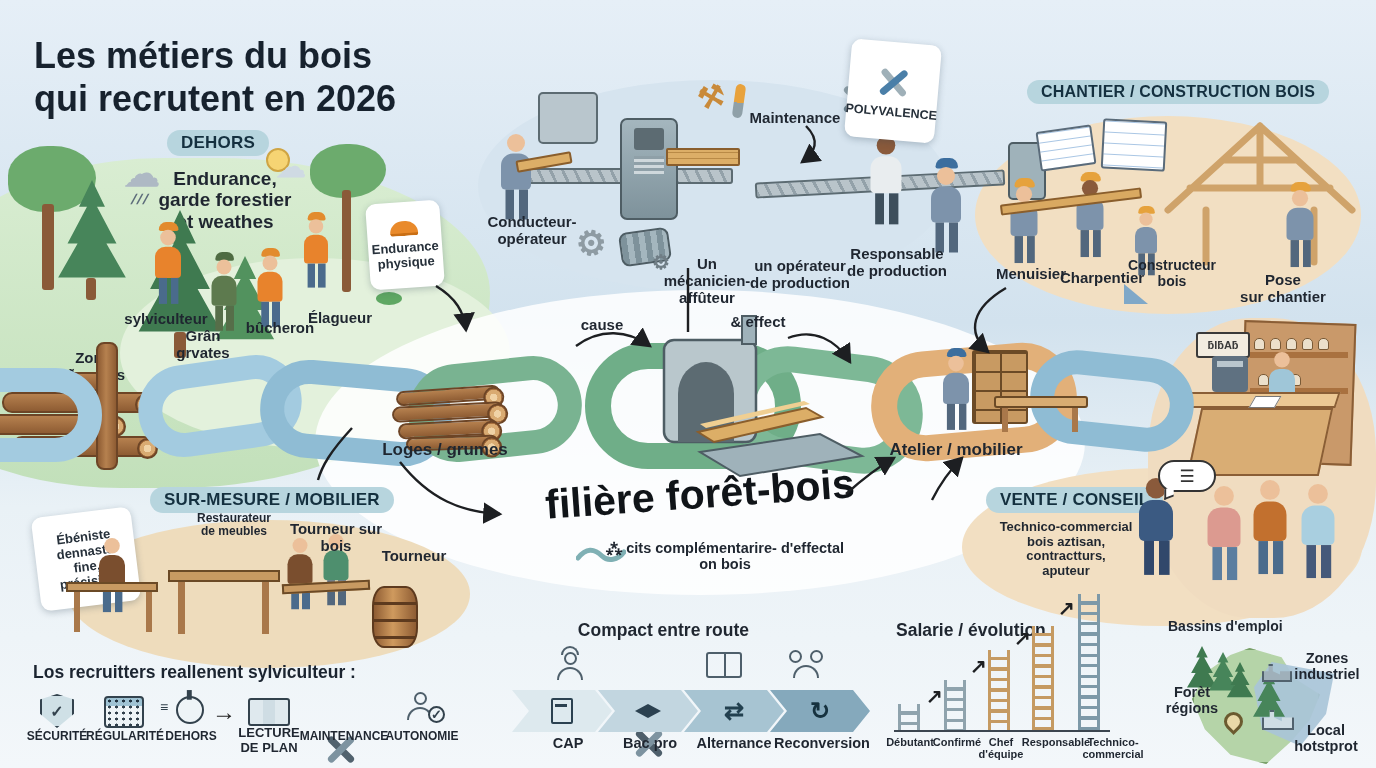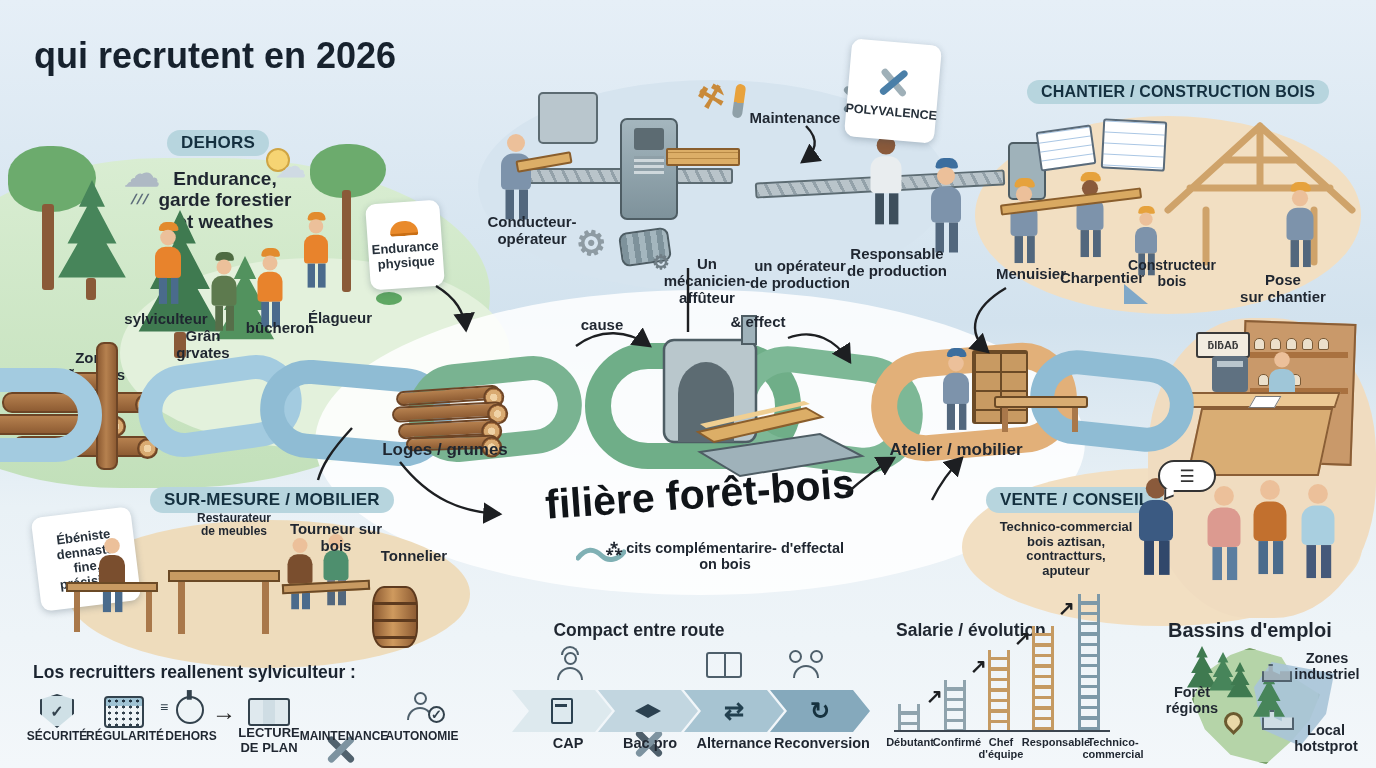--- a/index.html
+++ b/index.html
@@ -53,20 +53,21 @@
   <div class="blob" style="left:-90px;top:158px;width:580px;height:330px;border-radius:48% 52% 60% 40%/55% 45% 65% 35%;background:linear-gradient(180deg,#d9edd2,#c2e0ba)"></div>
   <div class="blob" style="left:120px;top:258px;width:390px;height:190px;background:#e3f1dc"></div>
   <div class="blob" style="left:478px;top:80px;width:470px;height:212px;background:#d6e4ef"></div>
   <div class="blob" style="left:975px;top:116px;width:386px;height:198px;background:#f2dfc2"></div>
   <div class="blob" style="left:315px;top:290px;width:770px;height:305px;background:rgba(255,255,255,.85)"></div>
   <div class="blob" style="left:68px;top:520px;width:402px;height:148px;background:#eedcbc"></div>
   <div class="blob" style="left:962px;top:468px;width:400px;height:158px;background:#f2dfc2"></div>
   <div class="blob" style="left:1148px;top:318px;width:228px;height:300px;border-radius:45%;background:#f0dcc0"></div>
 
   <div class="abs" style="left:34px;top:34px;font-size:36px;font-weight:800;color:#17222e;line-height:1.2">
+    <div>Les métiers du bois</div>
     <div>qui recrutent en 2026</div>
   </div>
 
   <div class="badge" style="left:167px;top:130px">DEHORS</div>
   <div class="lbl" style="left:150px;top:168px;width:150px;font-size:19px">Endurance,
 garde forestier
 et weathes</div>
   <span class="glyph" style="left:124px;top:156px;font-size:36px;color:#aeb9c4">☁</span>
   <span class="glyph" style="left:132px;top:192px;font-size:14px;color:#5c6b7a;letter-spacing:2px;transform:skewX(-20deg)">///</span>
   <div class="abs" style="left:266px;top:148px;width:24px;height:24px;border-radius:50%;background:#f6d473;border:2px solid #cfa544"></div>
@@ -306,21 +307,21 @@
   <div class="pp" style="left:326px;top:534px;transform:scale(1.25);--shirt:#4e8f6e;--pant:#52677d">
       <i class="head"></i>
       <i class="body"></i>
       <i class="legs"></i>
     </div>
   <div class="abs" style="left:282px;top:582px;width:88px;height:10px;background:#c89a62;border:2px solid #6b4a26;transform:rotate(-3deg)"></div>
   <div class="abs" style="left:372px;top:586px;width:46px;height:62px;border:2px solid #5d3a1e;border-radius:12px/20px;background:repeating-linear-gradient(180deg,transparent 0 14px,#5d3a1e 14px 17px),linear-gradient(90deg,#8e5c33,#cf9a5e 45%,#8e5c33)"></div>
   <div class="lbl" style="left:176px;top:512px;width:116px;font-size:12px">Restaurateur
 de meubles</div>
   <div class="lbl" style="left:278px;top:521px;width:116px;font-size:15px">Tourneur sur bois</div>
-  <div class="lbl" style="left:376px;top:548px;width:76px;font-size:15px">Tonnelier</div>
+  <div class="lbl" style="left:376px;top:548px;width:76px;font-size:15px">Tourneur</div>
 
   <div class="badge" style="left:986px;top:487px">VENTE / CONSEIL</div>
   <div class="lbl" style="left:996px;top:520px;width:140px;font-size:13px">Technico-commercial
 bois aztisan,
 contractturs,
 aputeur</div>
   <div class="abs" style="left:1158px;top:460px;width:58px;height:32px;background:#fff;border:2.5px solid #333;border-radius:16px;display:flex;align-items:center;justify-content:center;font-size:17px;color:#333;z-index:3">
     <span>☰</span>
   </div>
   <div class="abs" style="left:1164px;top:488px;width:10px;height:10px;background:#fff;border-left:2.5px solid #333;border-bottom:2.5px solid #333;transform:rotate(-20deg) skewX(-20deg);z-index:3"></div>
@@ -396,21 +397,21 @@
   <span class="glyph" style="left:428px;top:706px;font-size:13px;color:#33424d;border:2px solid #33424d;border-radius:50%;width:17px;height:17px;background:#eef4f7">✓</span>
 
   <div class="lbl" style="left:20px;top:730px;width:74px;font-size:12px">SÉCURITÉ</div>
   <div class="lbl" style="left:84px;top:730px;width:82px;font-size:12px">RÉGULARITÉ</div>
   <div class="lbl" style="left:158px;top:730px;width:66px;font-size:12px">DEHORS</div>
   <div class="lbl" style="left:234px;top:726px;width:70px;font-size:13px">LECTURE
 DE PLAN</div>
   <div class="lbl" style="left:296px;top:730px;width:96px;font-size:12px">MAINTENANCE</div>
   <div class="lbl" style="left:376px;top:730px;width:92px;font-size:12px">AUTONOMIE</div>
 
-  <div class="lbl" style="left:529px;top:621px;width:220px;text-align:center;font-size:17.5px">Compact entre route</div>
+  <div class="lbl" style="left:529px;top:621px;width:220px;text-align:right;font-size:17.5px">Compact entre route</div>
   <div class="oi" style="left:552px;top:646px">
       <i class="cap2" style="display:block"></i>
       <i class="h" style="display:block"></i>
       <i class="b" style="display:block"></i>
     </div>
   <div class="crossbars ic" style="left:630px;top:648px">
       <i style="background:#4e5f6b"></i>
       <i style="background:#7d93a0"></i>
     </div>
   <div class="ic" style="left:706px;top:652px;width:36px;height:26px;border:2.5px solid #4e5f6b;border-radius:3px;background:linear-gradient(90deg,transparent 16px,#4e5f6b 16px 18px,transparent 18px)"></div>
@@ -452,21 +453,21 @@
   <span class="glyph" style="left:1014px;top:628px;font-size:20px;color:#1d1f22">↗</span>
   <span class="glyph" style="left:1058px;top:598px;font-size:20px;color:#1d1f22">↗</span>
   <div class="lbl" style="left:880px;top:736px;width:60px;font-size:11px">Débutant</div>
   <div class="lbl" style="left:928px;top:736px;width:58px;font-size:11px">Confirmé</div>
   <div class="lbl" style="left:976px;top:736px;width:50px;font-size:11px">Chef
 d'équipe</div>
   <div class="lbl" style="left:1020px;top:736px;width:72px;font-size:11px">Responsable</div>
   <div class="lbl" style="left:1080px;top:736px;width:66px;font-size:11px">Technico-
 commercial</div>
 
-  <div class="lbl" style="left:1168px;top:619px;width:200px;text-align:left;font-size:20px">Bassins d'emploi</div>
+  <div class="lbl" style="left:1168px;top:619px;width:200px;text-align:left;font-size:14px">Bassins d'emploi</div>
   <div class="abs" style="left:1192px;top:648px;width:128px;height:116px;background:#b5d4a8;border:2px solid #7aa06b;clip-path:polygon(45% 0,70% 8%,80% 26%,100% 40%,92% 62%,78% 80%,58% 100%,30% 92%,10% 70%,0 44%,12% 20%,30% 6%)"></div>
   <div class="abs" style="left:1254px;top:662px;width:80px;height:84px;background:#a9c4d8;opacity:.92;clip-path:polygon(22% 0,100% 14%,90% 62%,58% 100%,10% 80%,0 30%)"></div>
   <div class="pine" style="left:1186px;top:646px;width:32px;height:52px;--c:#3f7a50"></div>
   <div class="pine" style="left:1208px;top:652px;width:30px;height:48px;--c:#47855a"></div>
   <div class="pine" style="left:1226px;top:662px;width:28px;height:44px;--c:#3f7a50"></div>
   <div class="pine" style="left:1252px;top:672px;width:34px;height:56px;--c:#47855a"></div>
   <div class="abs" style="left:1262px;top:664px;width:30px;height:18px;background:#9fb0ba;border:2px solid #51626e;clip-path:polygon(0 100%,0 40%,22% 40%,22% 0,36% 0,36% 40%,60% 58%,60% 40%,100% 40%,100% 100%)"></div>
   <div class="abs" style="left:1262px;top:710px;width:32px;height:20px;background:#cfdde4;border:2px solid #51626e;clip-path:polygon(0 100%,0 38%,24% 38%,24% 0,38% 0,38% 38%,62% 56%,62% 38%,100% 38%,100% 100%)"></div>
   <div class="abs" style="left:1224px;top:712px;width:19px;height:19px;background:#ead9a8;border:3px solid #6b5a2f;border-radius:50% 50% 50% 0;transform:rotate(-45deg)"></div>
   <div class="lbl" style="left:1154px;top:684px;width:76px;font-size:14.5px">Forèt

